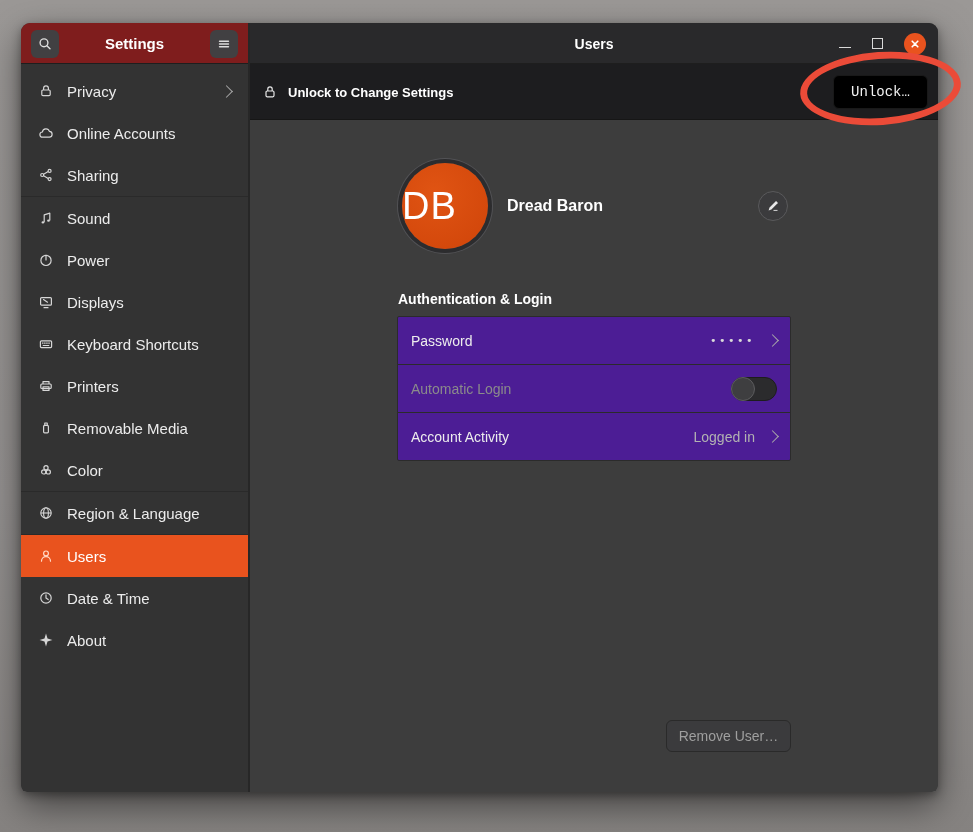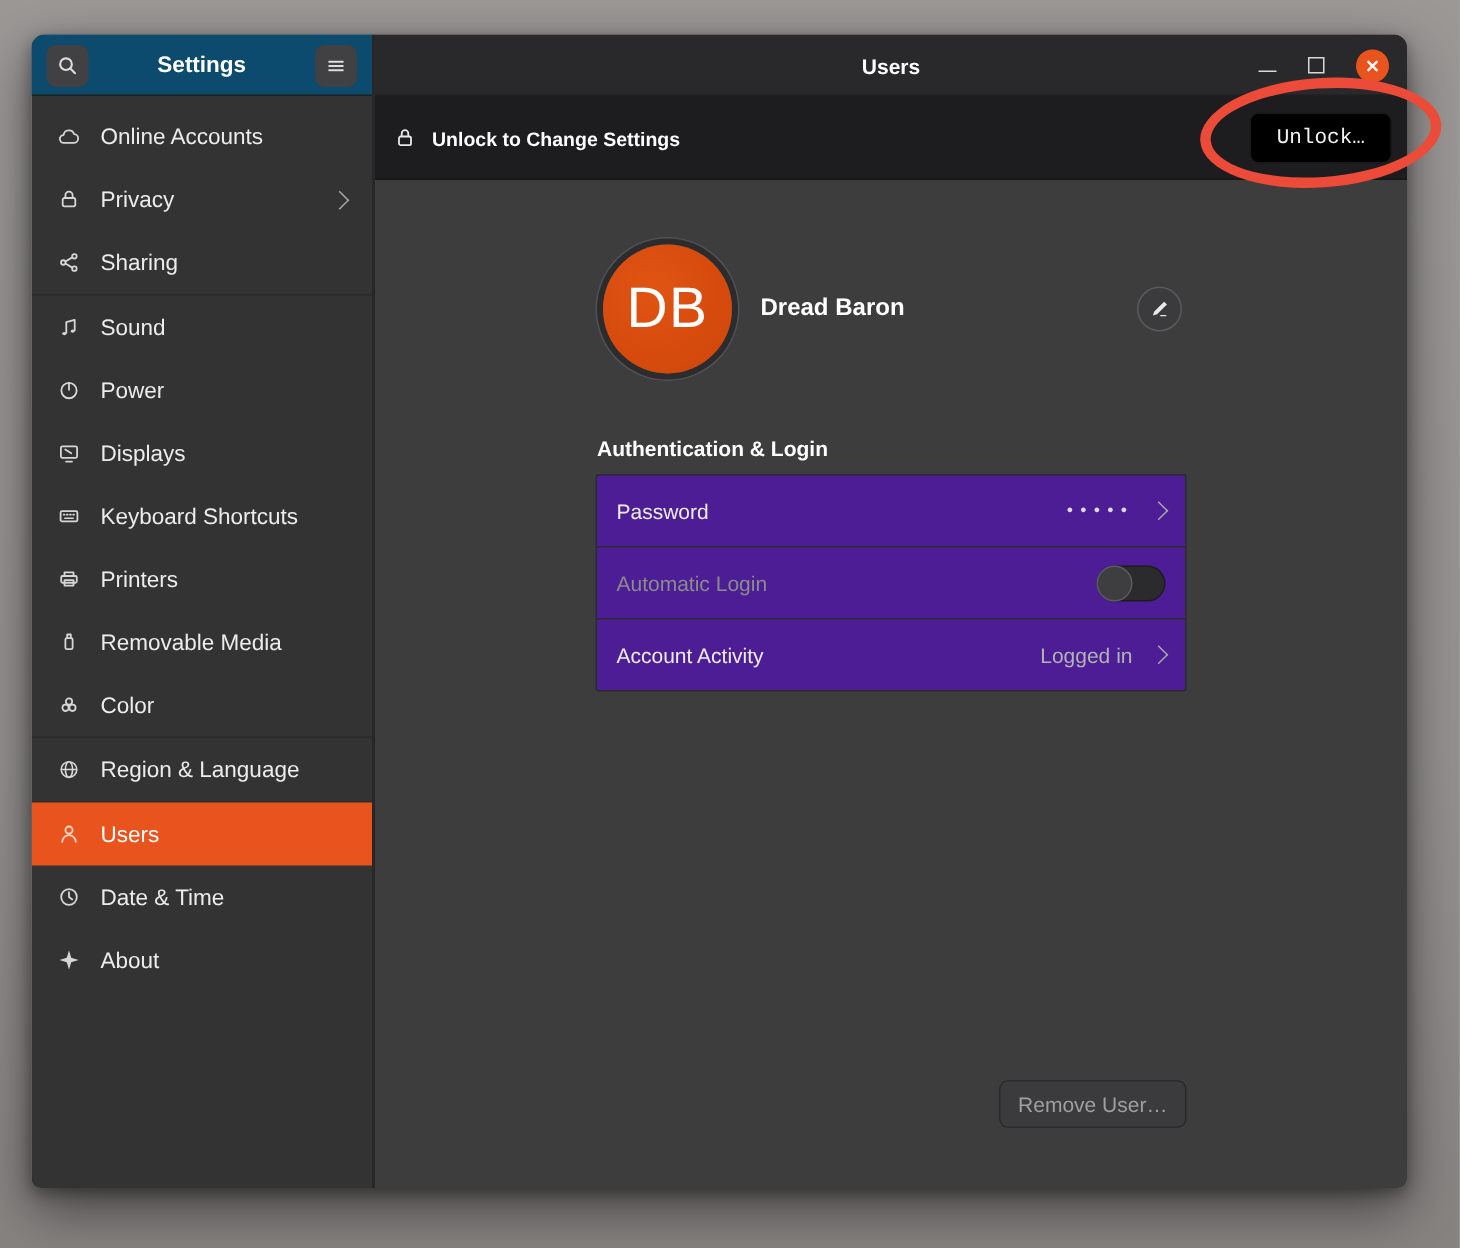--- a/index.html
+++ b/index.html
@@ -6,21 +6,21 @@
   body{width:973px;height:832px;font-family:"Liberation Sans",sans-serif;
        -webkit-font-smoothing:antialiased;}
   .stage{position:relative;width:973px;height:832px;overflow:hidden;
          background:linear-gradient(180deg,#9b9896 0%,#949190 60%,#868381 100%);}
   .window{position:absolute;left:21px;top:23px;width:917px;height:769px;
           border-radius:9px 9px 6px 6px;overflow:hidden;display:flex;
           box-shadow:0 14px 36px rgba(0,0,0,.5),0 3px 10px rgba(0,0,0,.35);}
   
   .sidebar{width:229px;background:#333333;display:flex;flex-direction:column;
            border-right:2px solid #272727;box-sizing:border-box;flex:none;}
-  .sidebar-header{height:41px;background:#0c4a6e;display:flex;align-items:center;
+  .sidebar-header{height:41px;background:#7f1d1d;display:flex;align-items:center;
            justify-content:space-between;padding:0 10px;flex:none;
            box-shadow:inset 0 -1px 0 #1e1e1e;}
   .hbtn{width:28px;height:28px;border-radius:6px;background:#414042;border:none;
         display:flex;align-items:center;justify-content:center;padding:0;cursor:pointer;}
   .sidebar-title{font-size:15px;font-weight:bold;color:#ffffff;}
   .sidebar-list{padding-top:6px;overflow:hidden;}
   .srow{height:42px;display:flex;align-items:center;gap:13px;
         padding:0 14px 0 17px;color:#ececec;font-size:15px;cursor:pointer;}
   .srow.selected{background:#e9531e;color:#ffffff;}
   .ssep{height:1px;background:#2a2a2a;}
@@ -52,21 +52,21 @@
           border:1px solid #191919;border-radius:6px;color:#f2f2f2;font-size:14px;
           font-family:Liberation Mono, monospace;cursor:pointer;}
   
   .content{flex:1;position:relative;}
   .column{position:absolute;left:147px;top:0;width:394px;height:100%;}
   .profile{position:absolute;top:38px;left:0;width:100%;height:96px;
            display:flex;align-items:center;}
   .avatar{width:86px;height:86px;border-radius:50%;margin-left:5px;
           background:radial-gradient(circle at 38% 35%,#e05413,#cf4409);
           box-shadow:0 0 0 4px #2c2c2e,0 0 0 5px #525255;
-          display:flex;align-items:center;justify-content:center;
+          display:flex;align-items:center;
           color:#ffffff;font-size:38px;letter-spacing:1px;}
   .user-name{margin-left:19px;font-size:16px;font-weight:bold;color:#ffffff;}
   .edit-btn{position:absolute;right:3px;top:33px;width:30px;height:30px;border-radius:50%;
           background:#3b3b3d;border:1px solid #5a5a5c;display:flex;align-items:center;
           justify-content:center;cursor:pointer;padding:0;}
   .group-heading{position:absolute;top:171px;left:1px;font-size:14px;font-weight:bold;color:#ffffff;}
   .list{position:absolute;top:196px;left:0;width:100%;box-sizing:border-box;
         border:1px solid #2b2b2b;border-radius:2px;background:#4c1d95;}
   .lrow{height:47px;display:flex;align-items:center;padding:0 13px;
         border-bottom:1px solid #2b2b2b;font-size:14px;color:#ededed;cursor:pointer;}
@@ -112,35 +112,35 @@
               </svg>
           </span>
         </button>
       </div>
 
       <div class="sidebar-list">
 
         <div class="srow">
           <span class="sicon">
             <svg width="16" height="16" viewBox="0 0 16 16" fill="none" stroke="#d6d6d6" stroke-width="1.2" stroke-linejoin="round">
-                <path d="M4.6 12.2a2.6 2.6 0 0 1-.2-5.2 3.6 3.6 0 0 1 7-.6 2.5 2.5 0 0 1-.4 5.8z"></path>
-              </svg>
-          </span>
-          <span>Online Accounts</span>
-        </div>
-
-        <div class="srow">
-          <span class="sicon">
-            <svg width="16" height="16" viewBox="0 0 16 16" fill="none" stroke="#d6d6d6" stroke-width="1.2" stroke-linejoin="round">
                 <rect x="3.8" y="7" width="8.4" height="5.6" rx="1.2"></rect>
                 <path d="M5.6 7V5.2a2.4 2.4 0 0 1 4.8 0V7"></path>
               </svg>
           </span>
           <span>Privacy</span>
           <span class="chev"></span>
+        </div>
+
+        <div class="srow">
+          <span class="sicon">
+            <svg width="16" height="16" viewBox="0 0 16 16" fill="none" stroke="#d6d6d6" stroke-width="1.2" stroke-linejoin="round">
+                <path d="M4.6 12.2a2.6 2.6 0 0 1-.2-5.2 3.6 3.6 0 0 1 7-.6 2.5 2.5 0 0 1-.4 5.8z"></path>
+              </svg>
+          </span>
+          <span>Online Accounts</span>
         </div>
 
         <div class="srow">
           <span class="sicon">
             <svg width="16" height="16" viewBox="0 0 16 16" fill="none" stroke="#d6d6d6" stroke-width="1.2">
                 <circle cx="11.6" cy="3.9" r="1.5"></circle>
                 <circle cx="4.2" cy="8" r="1.5"></circle>
                 <circle cx="11.6" cy="12.1" r="1.5"></circle>
                 <path d="M5.6 7.3l4.6-2.7M5.6 8.7l4.6 2.7"></path>
               </svg>

